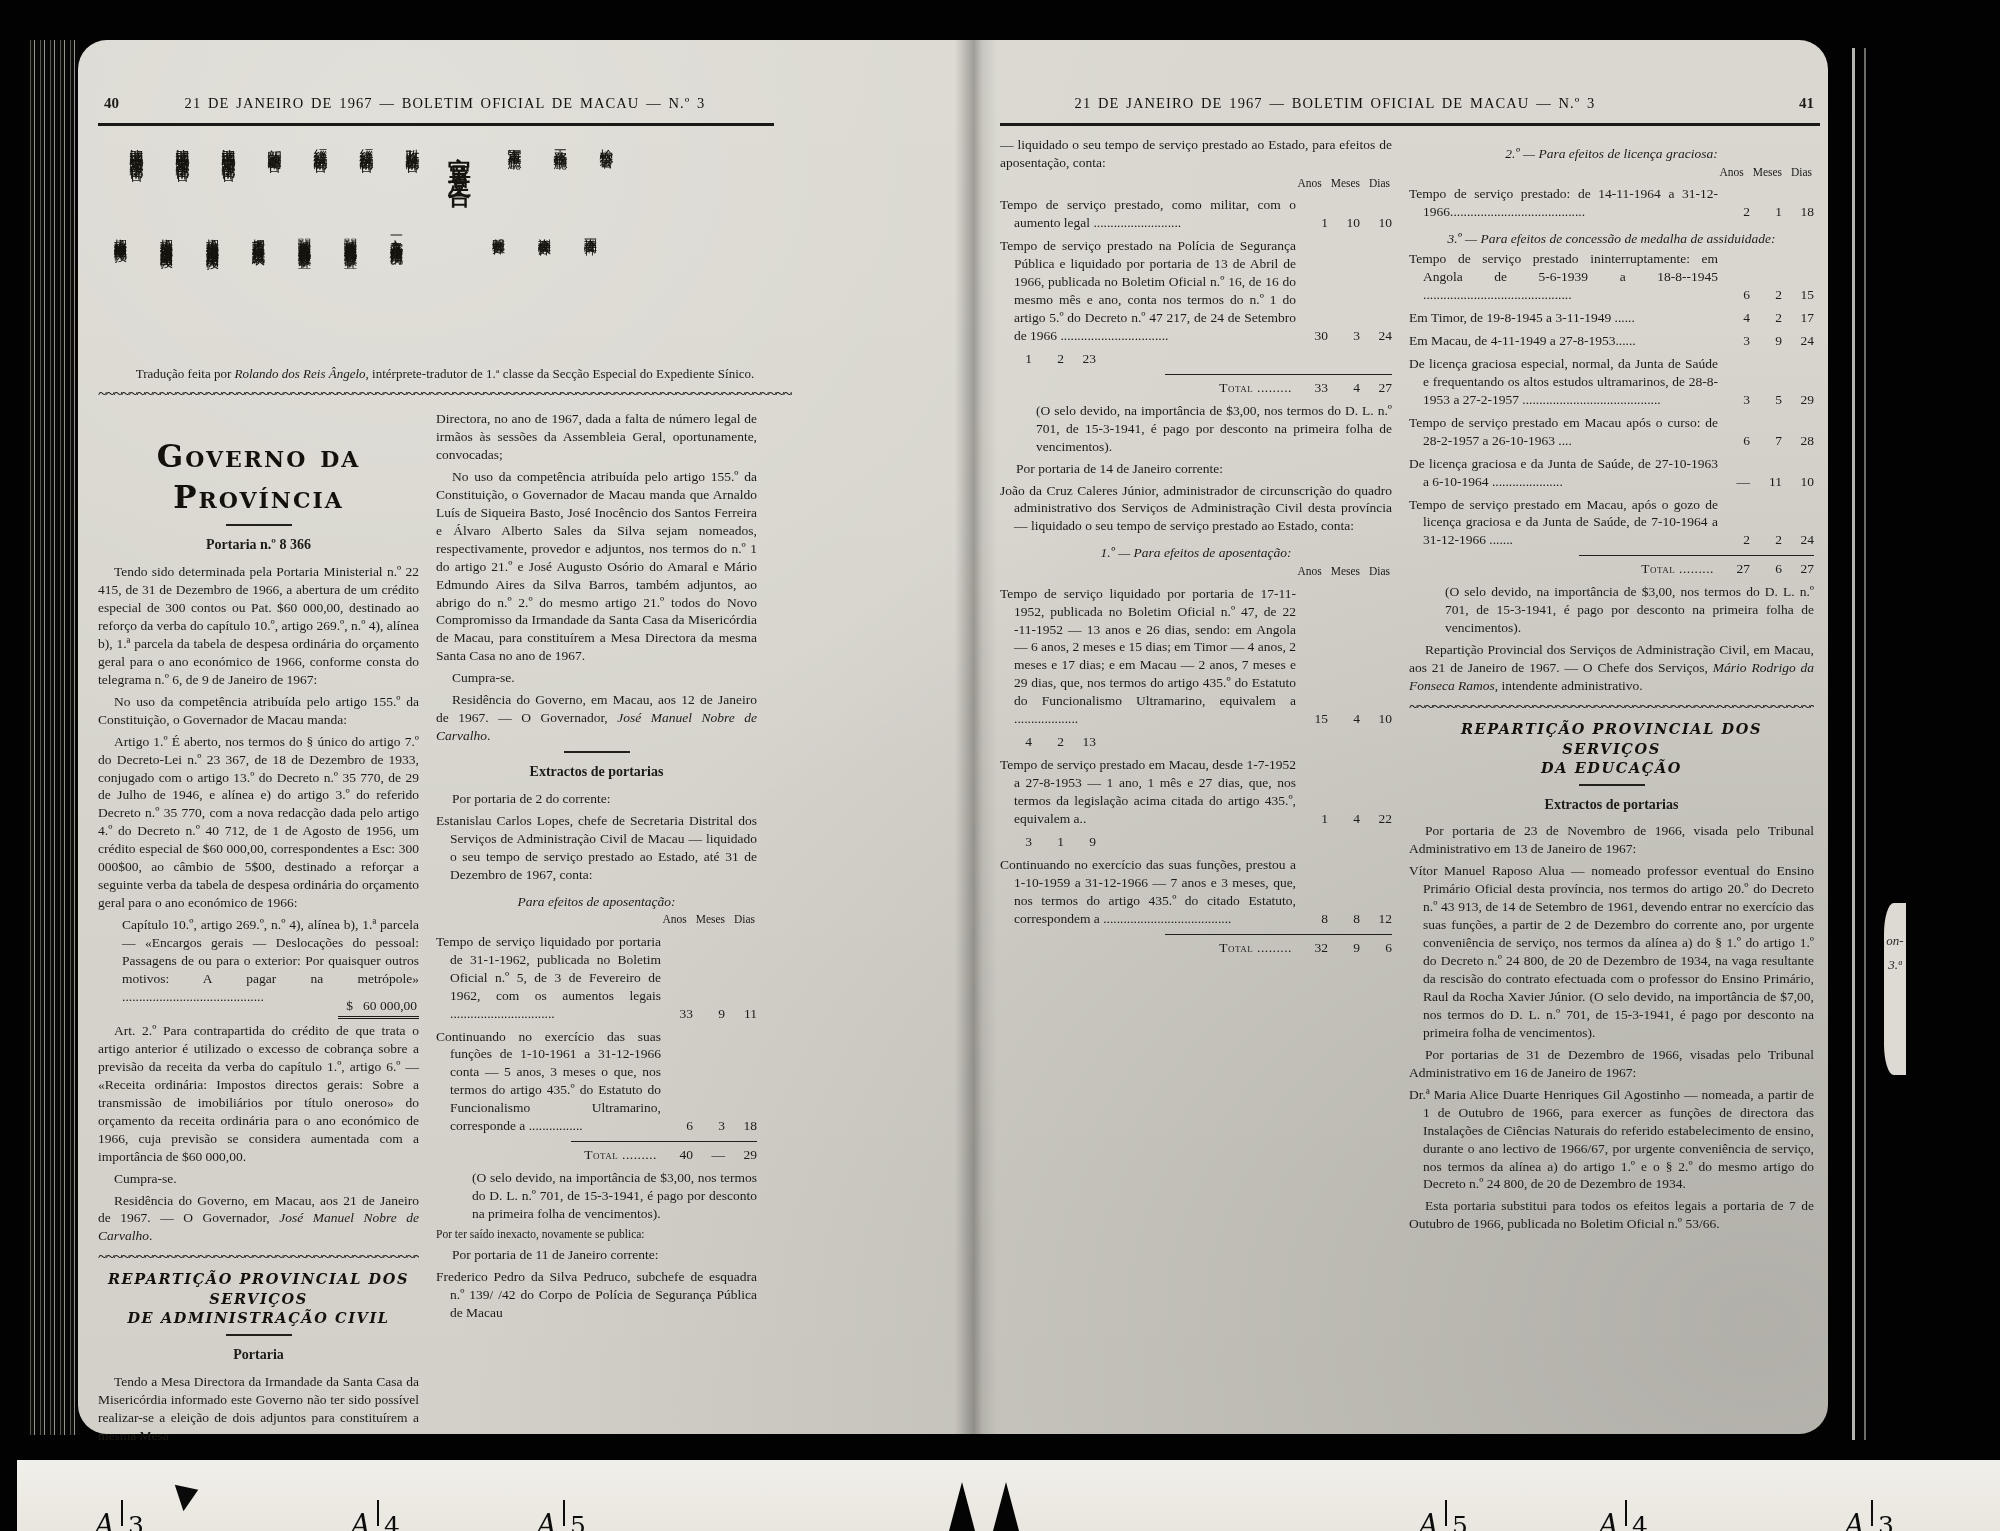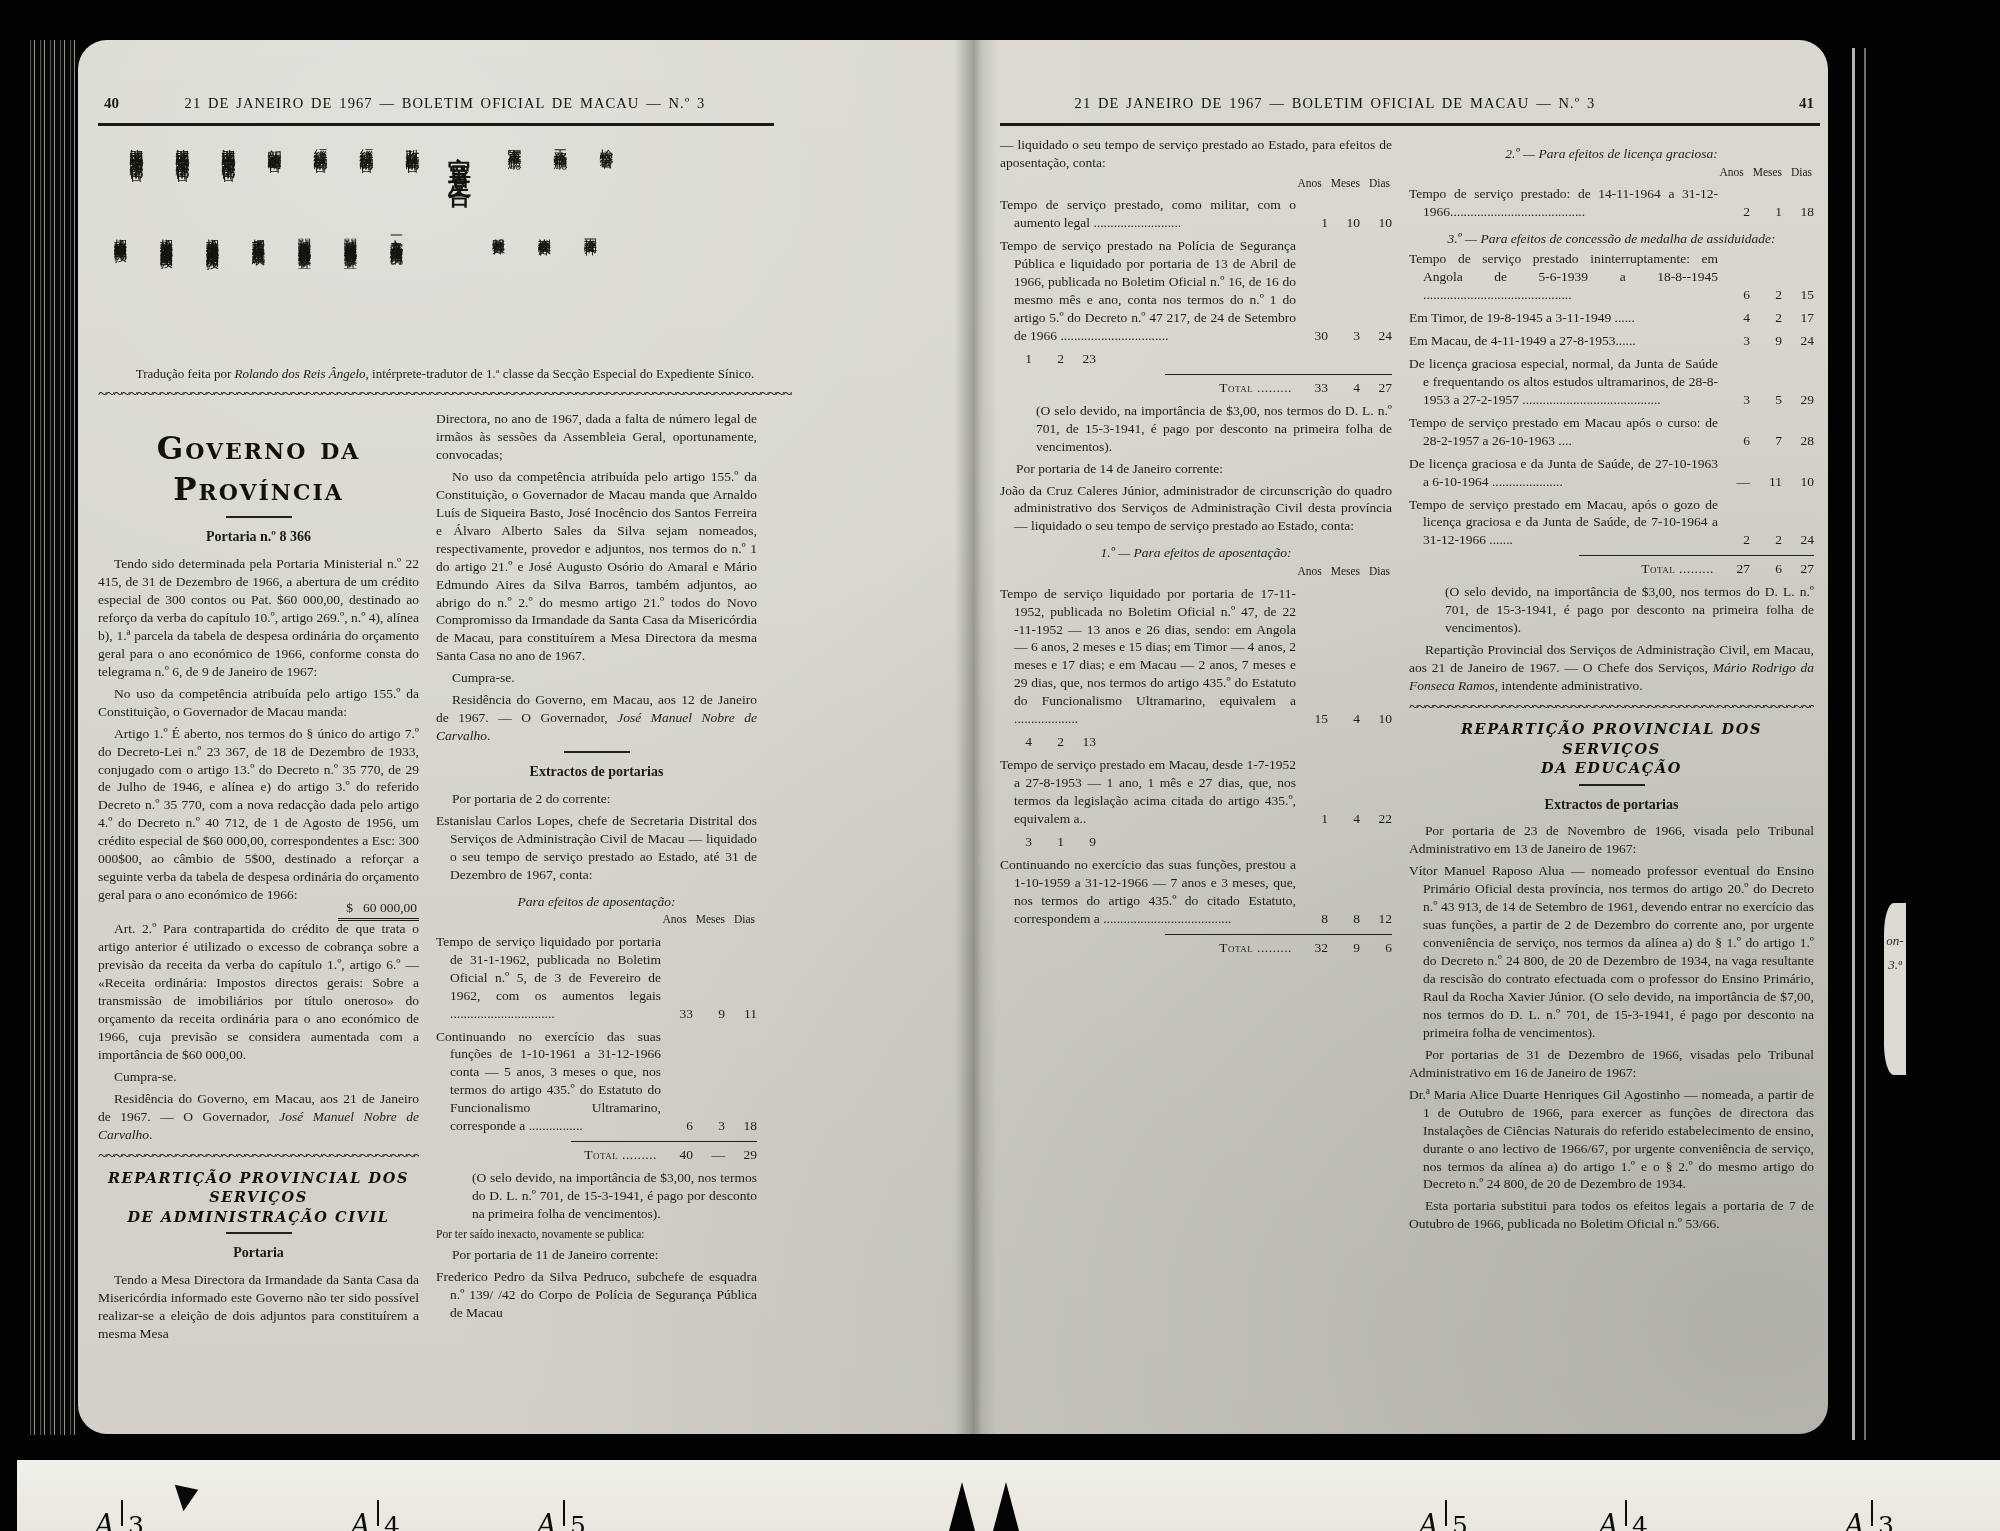--- a/index.html
+++ b/index.html
@@ -46,21 +46,21 @@
   .cols{display:flex;gap:17px;margin-top:10px;}
   .c{flex:none;font-size:13.5px;line-height:1.33;text-align:justify;}
   .lc{width:321px;}
   .rc1{width:392px;}
   .rc2{width:405px;}
   .c p{margin:0 0 4px;}
   .ind{text-indent:16px;}
   .noind{text-indent:0;}
   .hang{padding-left:14px;text-indent:-14px;}
   .gov-title{text-align:center;font-variant:small-caps;font-weight:bold;font-size:31px;letter-spacing:2px;
-    font-family:"DejaVu Serif",serif;color:#14110c;margin:18px 0 0;}
+    font-family:"DejaVu Serif",serif;color:#14110c;margin:26px 0 0;}
   .mini-rule{width:66px;border-top:2px solid #22201b;margin:6px auto 10px;}
   .sec-bold{text-align:center;font-weight:bold;font-size:14px;margin:8px 0 8px;}
   .dept-head{text-align:center;font-weight:bold;font-style:italic;font-size:14.5px;letter-spacing:1.6px;
     font-family:"DejaVu Serif",serif;color:#14110c;margin:6px 0 0;line-height:1.35;}
   .ef-title{text-align:center;font-style:italic;margin:9px 0 2px;}
   .amd{text-align:right;font-size:11.5px;word-spacing:6px;margin:2px 2px 5px 0;}
   .svc{display:flex;align-items:flex-end;margin:0 0 5px;}
   .svc p{flex:1;margin:0;padding-left:14px;text-indent:-14px;text-align:justify;}
   .v{flex:none;width:32px;text-align:right;}
   .total-rule{border-top:1.2px solid #22201b;width:58%;margin:6px 0 4px auto;}
@@ -147,20 +147,21 @@
       <div class="cols">
 
         <div class="c lc">
           <div class="gov-title">Governo da Província</div>
           <div class="mini-rule"></div>
           <div class="sec-bold">Portaria n.º 8 366</div>
           <p class="ind">Tendo sido determinada pela Portaria Ministerial n.º 22 415, de 31 de Dezembro de 1966, a abertura de um crédito especial de 300 contos ou Pat. $60 000,00, destinado ao reforço da verba do capítulo 10.º, artigo 269.º, n.º 4), alínea b), 1.ª parcela da tabela de despesa ordinária do orçamento geral para o ano económico de 1966, conforme consta do telegrama n.º 6, de 9 de Janeiro de 1967:</p>
           <p class="ind">No uso da competência atribuída pelo artigo 155.º da Constituição, o Governador de Macau manda:</p>
           <p class="ind">Artigo 1.º É aberto, nos termos do § único do artigo 7.º do Decreto-Lei n.º 23 367, de 18 de Dezembro de 1933, conjugado com o artigo 13.º do Decreto n.º 35 770, de 29 de Julho de 1946, e alínea e) do artigo 3.º do referido Decreto n.º 35 770, com a nova redacção dada pelo artigo 4.º do Decreto n.º 40 712, de 1 de Agosto de 1956, um crédito especial de $60 000,00, correspondentes a Esc: 300 000$00, ao câmbio de 5$00, destinado a reforçar a seguinte verba da tabela de despesa ordinária do orçamento geral para o ano económico de 1966:</p>
           <div class="verba">
+            <span>Capítulo 10.º, artigo 269.º, n.º 4), alínea b), 1.ª parcela — «Encargos gerais — Deslocações do pessoal: Passagens de ou para o exterior: Por quaisquer outros motivos: A pagar na metrópole» ..........................................</span>
             <span class="verba-amt">$   60 000,00</span>
           </div>
           <p class="ind">Art. 2.º Para contrapartida do crédito de que trata o artigo anterior é utilizado o excesso de cobrança sobre a previsão da receita da verba do capítulo 1.º, artigo 6.º — «Receita ordinária: Impostos directos gerais: Sobre a transmissão de imobiliários por título oneroso» do orçamento da receita ordinária para o ano económico de 1966, cuja previsão se considera aumentada com a importância de $60 000,00.</p>
           <p class="ind">Cumpra-se.</p>
           <p class="ind">
             <span>Residência do Governo, em Macau, aos 21 de Janeiro de 1967. — O Governador, </span><i>José Manuel Nobre de Carvalho</i><span>.</span>
           </p>
           <div class="wavy"></div>
           <div class="dept-head">
             <div>REPARTIÇÃO PROVINCIAL DOS SERVIÇOS</div>

